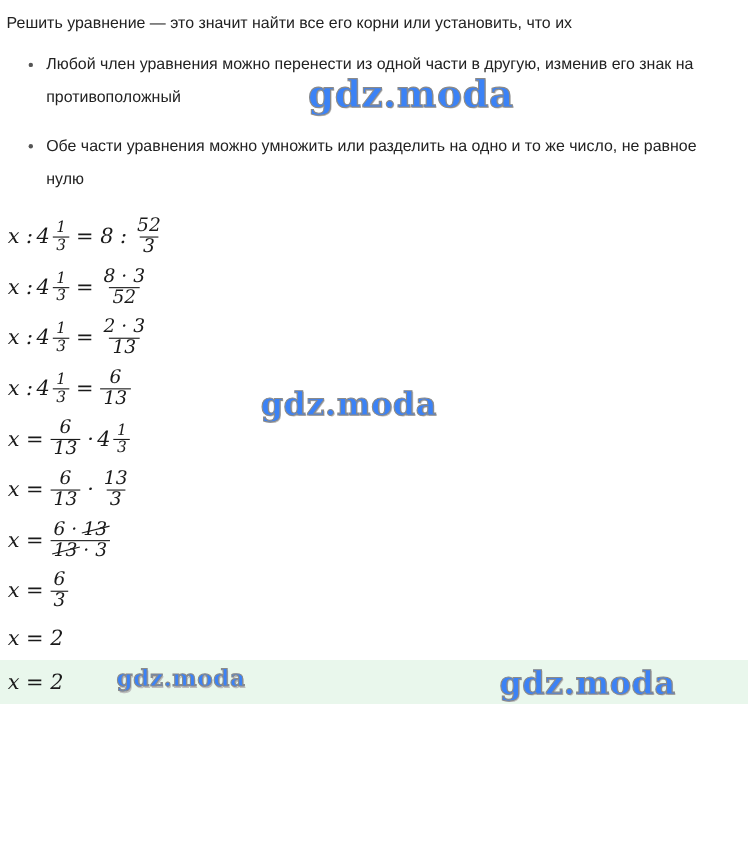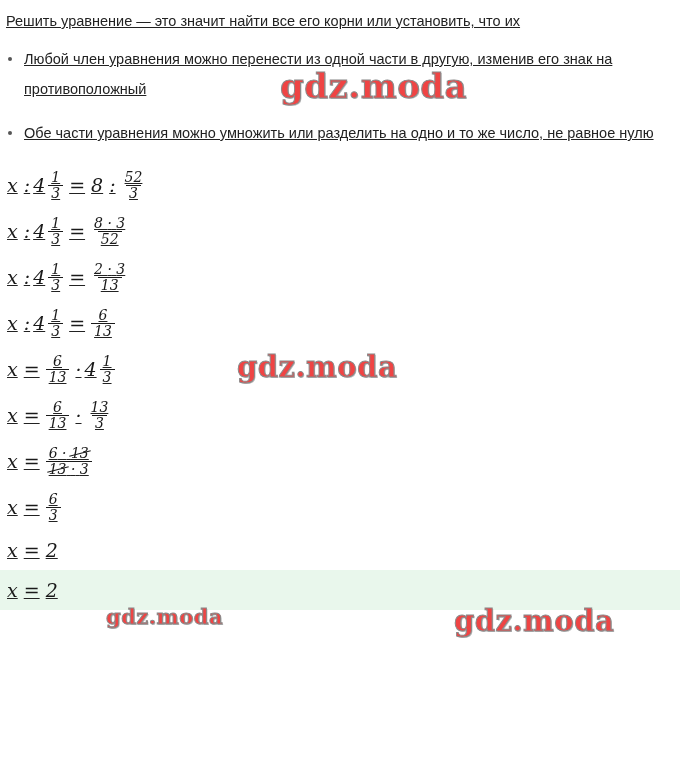--- a/index.html
+++ b/index.html
@@ -12,35 +12,34 @@
     background: #ffffff;
     font-family: "Liberation Sans", sans-serif;
     color: #222222;
     position: relative;
     overflow: hidden;
   }
   .page {
     position: relative;
     width: 680px;
     height: 771px;
-    text-decoration: underline;
   }
   .intro {
     padding: 6px 10px 0 6px;
     font-size: 14.5px;
     line-height: 30px;
     color: #222;
   }
   .intro p {
     margin: 0;
   }
   ul.rules {
     list-style: none;
     margin: 8px 0 0 0;
-    padding: 0 10px 0 8px;
+    padding: 0 10px 0 26px;
     font-size: 14.5px;
     line-height: 30px;
   }
   ul.rules li {
     position: relative;
     margin-bottom: 14px;
     padding-left: 16px;
   }
   ul.rules li::before {
     content: "";
@@ -80,21 +79,21 @@
   }
   .tok {
     margin: 0 3px;
   }
   .frac {
     display: inline-flex;
     flex-direction: column;
     align-items: center;
     vertical-align: middle;
     margin: 0 3px;
-    font-size: 14px;
+    font-size: 17px;
     line-height: 1.05;
   }
   .frac .num {
     padding: 0 3px;
   }
   .frac .den {
     padding: 0 3px;
     border-top: 1px solid #1a1a1a;
   }
   .mixed {
@@ -118,21 +117,21 @@
     top: 52%;
     height: 1px;
     background: #1a1a1a;
     transform: rotate(-14deg);
   }
   
   .wm {
     position: absolute;
     font-family: "DejaVu Serif", serif;
     font-weight: bold;
-    color: #ef4444;
+    color: #3b82f6;
     -webkit-text-stroke: 1px #8a8a8a;
     text-shadow: 1px 1px 0 #bdbdbd;
     letter-spacing: 0.5px;
     pointer-events: none;
     white-space: nowrap;
   }
   .wm-1 { left: 280px; top: 66px; font-size: 34px; }
   .wm-2 { left: 237px; top: 350px; font-size: 29px; }
   .wm-3 { left: 106px; top: 604px; font-size: 21px; }
   .wm-4 { left: 454px; top: 604px; font-size: 29px; }

